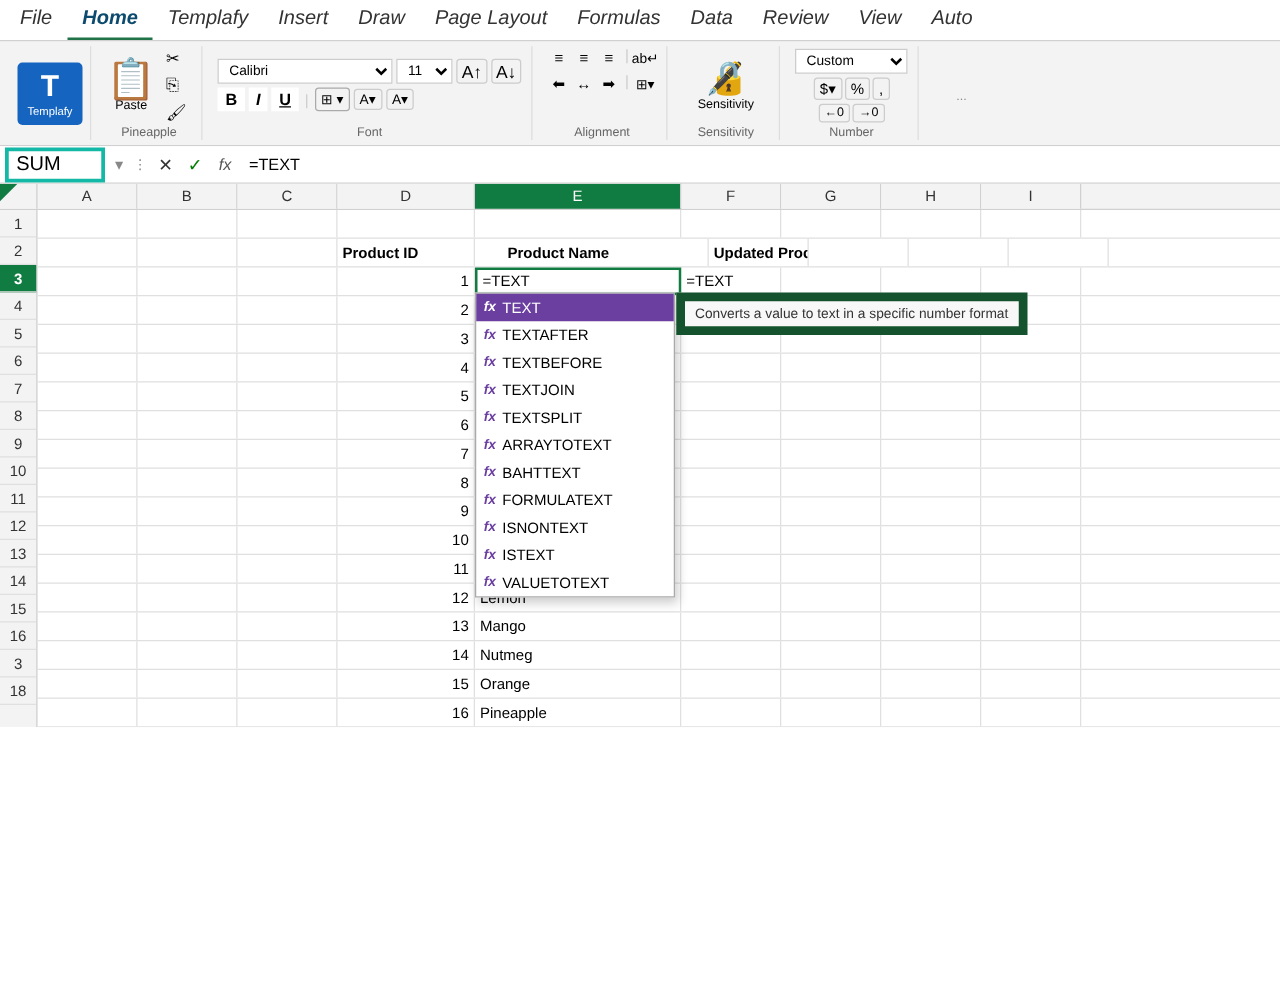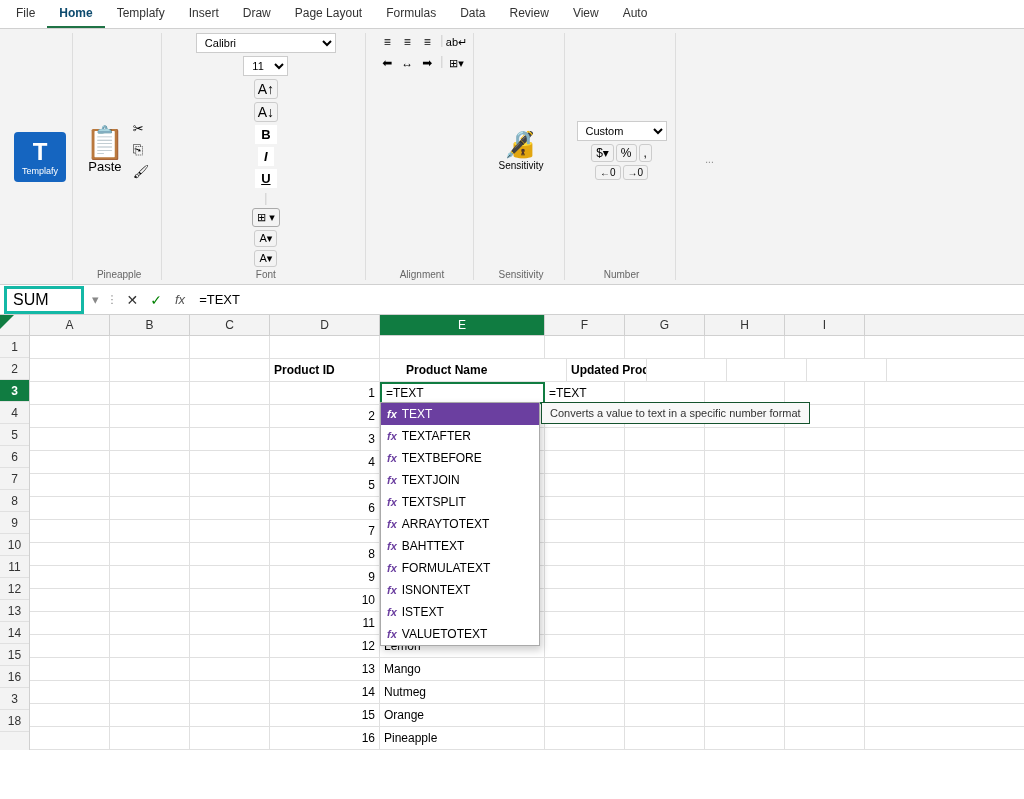--- a/index.html
+++ b/index.html
@@ -1,38 +1,38 @@
 <!DOCTYPE html>
 <html><head>
   <meta charset="utf-8">
   <style>
     * { box-sizing: border-box; margin: 0; padding: 0; }
     body { font-family: 'Segoe UI', Arial, sans-serif; font-size: 12px; background: #fff; overflow: hidden; }
 
     
     .ribbon { background: #f3f3f3; border-bottom: 1px solid #d0d0d0; }
     .ribbon-tabs { display: flex; background: #fff; border-bottom: 1px solid #d0d0d0; padding: 0 4px; }
-    .ribbon-tab { padding: 6px 12px; font-size: 12px; cursor: pointer; color: #333; }
+    .ribbon-tab { padding: 6px 12px; font-size: 16px; cursor: pointer; color: #333; font-style: italic; }
     .ribbon-tab.active { color: #0c4a6e; border-bottom: 2px solid #1f7346; font-weight: 600; }
 
     .ribbon-content { display: flex; align-items: stretch; padding: 4px 8px; gap: 4px; }
     .ribbon-group { display: flex; flex-direction: column; align-items: center; padding: 0 8px; border-right: 1px solid #ddd; min-height: 72px; }
     .ribbon-group:last-child { border-right: none; }
     .ribbon-group-label { font-size: 10px; color: #666; margin-top: auto; padding-top: 2px; }
     .ribbon-group-content { display: flex; align-items: center; gap: 4px; flex: 1; }
 
     .btn-small { display: flex; align-items: center; padding: 2px 4px; cursor: pointer; border-radius: 3px; font-size: 12px; }
 
     
     .templatefy-btn { background: #1565c0; color: white; padding: 6px; border-radius: 4px; display: flex; flex-direction: column; align-items: center; width: 52px; cursor: pointer; }
     .templatefy-btn .t-icon { font-size: 24px; font-weight: bold; color: white; }
 
     
     .font-controls { display: flex; flex-direction: column; gap: 3px; }
-    .font-row { display: flex; align-items: center; gap: 3px; flex-direction: column; }
+    .font-row { display: flex; align-items: center; gap: 3px; }
     .font-select { border: 1px solid #ccc; padding: 2px 4px; font-size: 11px; width: 140px; background: white; cursor: pointer; }
     .font-size-select { border: 1px solid #ccc; padding: 2px 4px; font-size: 11px; width: 45px; background: white; cursor: pointer; }
     .font-btn { border: 1px solid transparent; padding: 1px 5px; cursor: pointer; font-weight: bold; font-size: 13px; background: white; }
 
     
     .formula-bar { display: flex; align-items: center; border-bottom: 1px solid #d0d0d0; background: #fff; padding: 2px 4px; height: 30px; }
     .name-box { border: 3px solid #14b8a6; padding: 2px 6px; width: 80px; font-size: 16px; }
     .formula-btn { cursor: pointer; padding: 2px 5px; font-size: 14px; color: #333; border: none; background: none; }
     .fx-label { font-size: 13px; font-style: italic; color: #555; padding: 0 6px; }
     .formula-input { flex: 1; border: none; outline: none; font-size: 13px; padding: 2px 4px; }
@@ -61,21 +61,21 @@
     .col-e { width: 165px; min-width: 165px; }
     .col-f { width: 80px; min-width: 80px; }
     .col-g { width: 80px; min-width: 80px; }
     .col-h { width: 80px; min-width: 80px; }
     .col-i { width: 80px; min-width: 80px; }
     .autocomplete-dropdown { background: white; border: 1px solid #aaa; box-shadow: 2px 4px 8px rgba(0,0,0,0.2); min-width: 160px; }
     .autocomplete-item { display: flex; align-items: center; padding: 3px 6px; cursor: pointer; font-size: 12px; height: 22px; }
     .autocomplete-item.selected { background: #6b3fa0; color: white; }
     .autocomplete-item .func-icon { color: #6b3fa0; font-size: 11px; margin-right: 5px; font-style: italic; font-weight: bold; }
     .autocomplete-item.selected .func-icon { color: white; }
-    .autocomplete-tooltip { position: absolute; left: 160px; top: 0; background: #f8f8f8; border: 1px solid #14532d; padding: 4px 8px; font-size: 11px; white-space: nowrap; color: #333; max-width: 350px; }
+    .autocomplete-tooltip { position: absolute; left: 160px; top: 0; background: #f8f8f8; border: 7px solid #14532d; padding: 4px 8px; font-size: 11px; white-space: nowrap; color: #333; max-width: 350px; }
 
     
     .sensitivity-area { display: flex; flex-direction: column; align-items: center; padding: 4px 12px; cursor: pointer; }
     .sensitivity-icon { font-size: 26px; color: #1565c0; }
 
     
     .number-group-content { display: flex; flex-direction: column; gap: 3px; align-items: center; }
     .number-row { display: flex; align-items: center; gap: 2px; }
     .number-select { border: 1px solid #ccc; padding: 2px 4px; font-size: 11px; width: 90px; background: white; }
 
@@ -109,21 +109,21 @@
           <span class="t-icon">T</span>
           <span style="font-size:9px; color:white;">Templafy</span>
         </div>
       </div>
     </div>
 
     <div class="ribbon-group">
       <div class="ribbon-group-content">
         <div style="display:flex; flex-direction:column; align-items:center; cursor:pointer;">
           <span style="font-size:32px; line-height:1;">📋</span>
-          <span style="font-size:13px;">Paste</span>
+          <span style="font-size:10px;">Paste</span>
         </div>
         <div class="small-btns-col">
           <div class="btn-small" style="font-size:13px;">✂</div>
           <div class="btn-small" style="font-size:13px;">⎘</div>
           <div class="btn-small" style="font-size:13px;">🖌</div>
         </div>
       </div>
       <div class="ribbon-group-label">Pineapple</div>
     </div>
 

